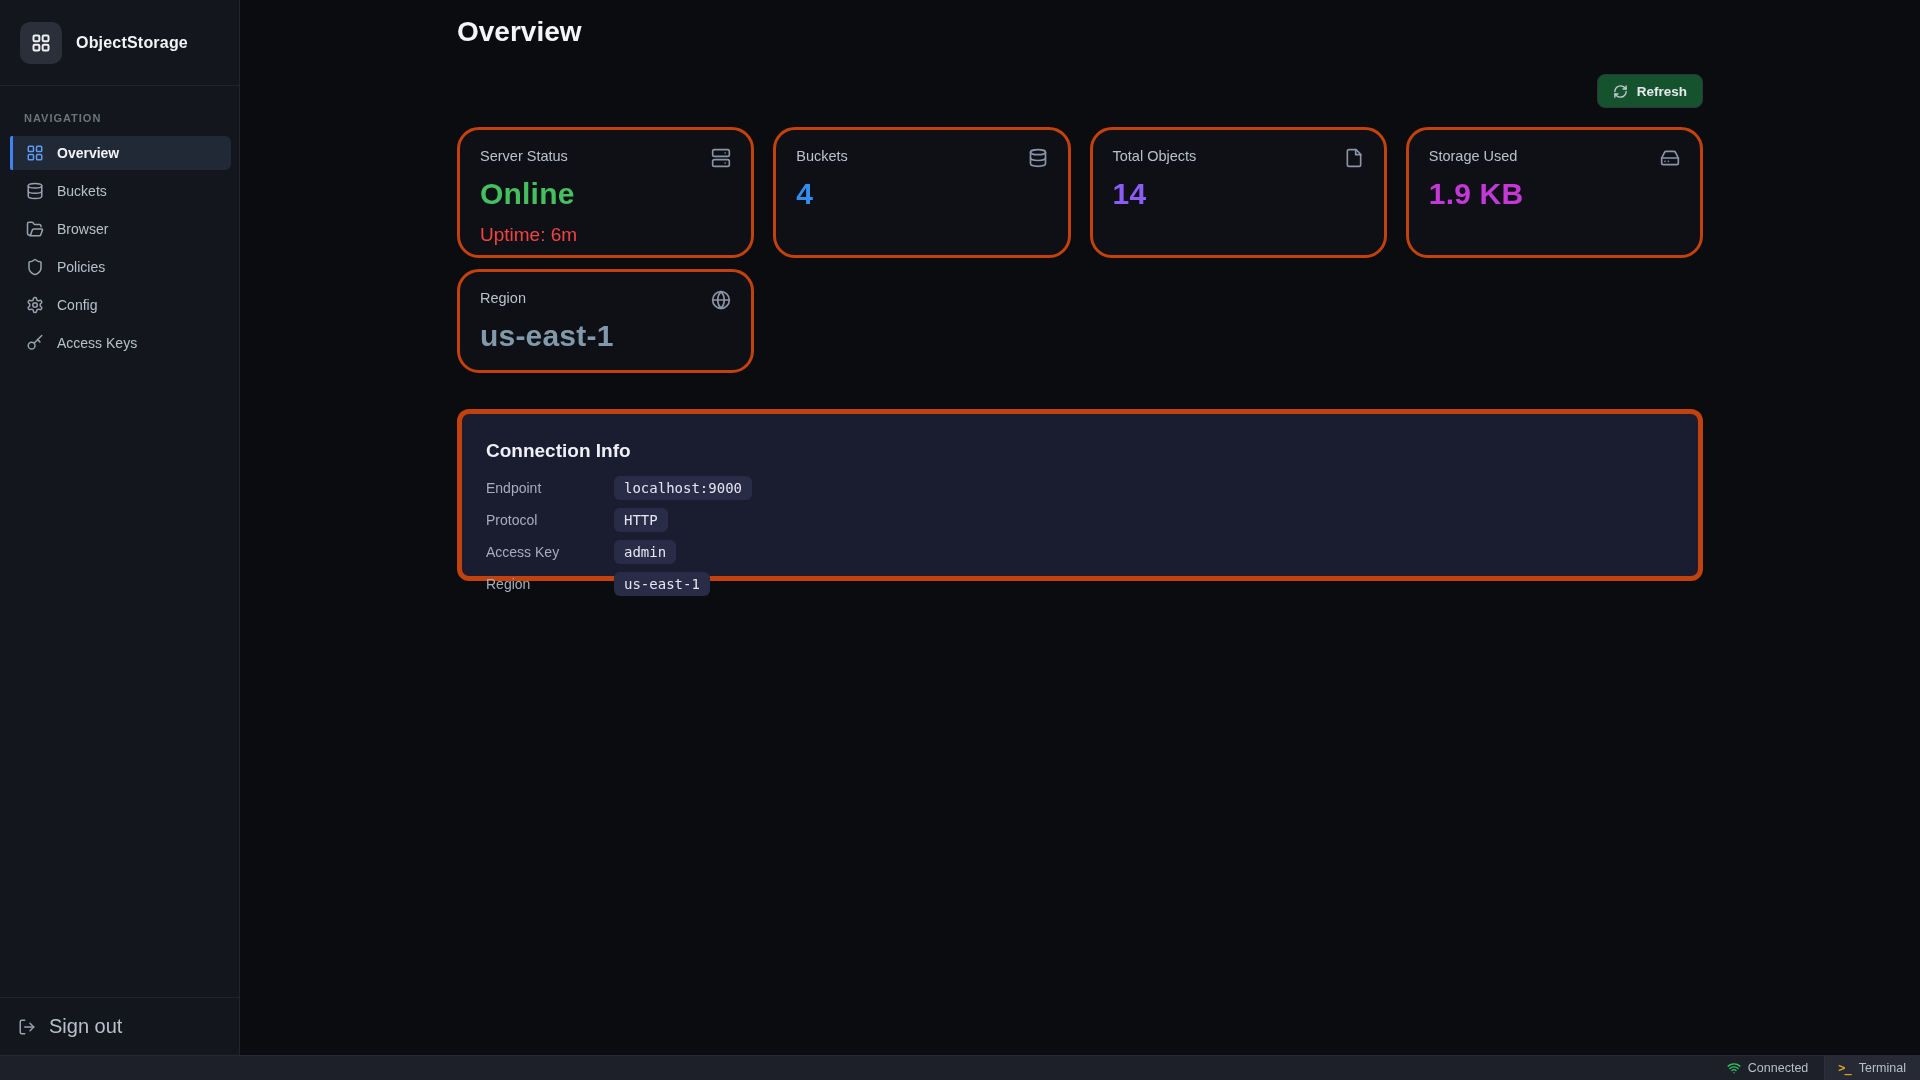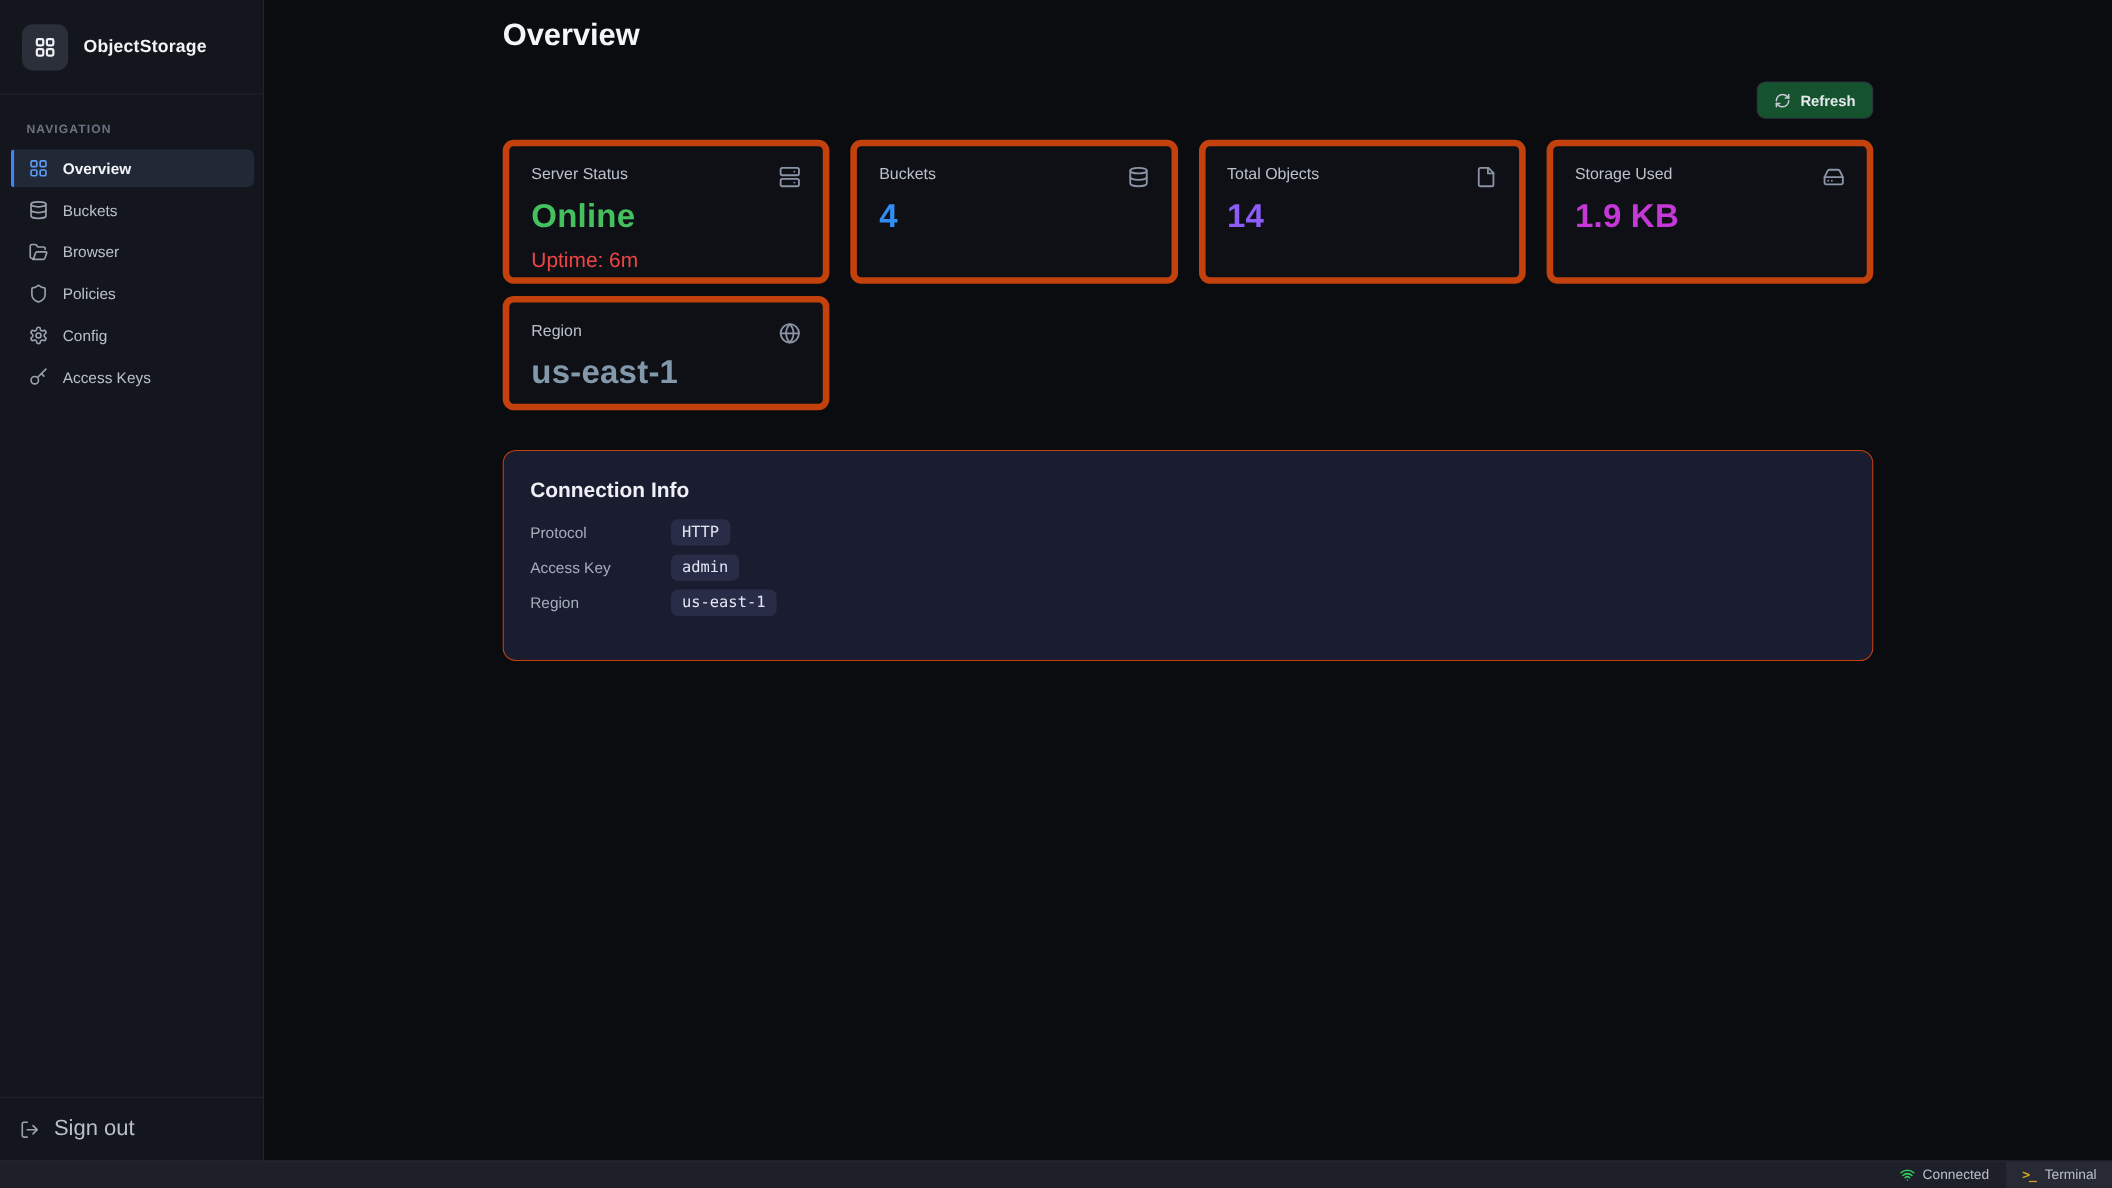--- a/index.html
+++ b/index.html
@@ -68,34 +68,34 @@
     background:#14532d; border:1px solid #2e3340; border-radius:8px;
     color:#e7e9ee; font-size:13.5px; font-weight:600; cursor:pointer;
     font-family:inherit;
   }
   .refresh-btn .nav-ico { color:#c6cbd4; }
 
   .stats-row { display:grid; grid-template-columns:repeat(4,1fr); gap:19px; }
   .stats-row.r1 { margin-top:19px; }
   .stats-row.r2 { margin-top:11px; }
   .stat-card {
-    background:#0e1015; border:6px solid #c2410c; border-radius:10px;
+    background:#0e1015; border:3px solid #c2410c; border-radius:22px;
     padding:18px 20px;
   }
   .stats-row.r1 .stat-card { height:131px; }
   .stats-row.r2 .stat-card { height:104px; }
   .stat-head { display:flex; justify-content:space-between; align-items:flex-start; }
   .stat-label { font-size:14.5px; color:#b9c1cc; }
   .stat-ico { color:#8a94a6; }
   .stat-value { font-size:30px; font-weight:700; margin-top:9px; letter-spacing:.2px; }
   .stat-sub { font-size:19px; color:#ef4444; margin-top:13px; }
 
   .conn-panel {
-    margin-top:36px; background:#1a1d30; border:1px solid #c2410c;
-    border-radius:12px; padding:26px 24px 24px; height:192px;
+    margin-top:36px; background:#1a1d30; border:5px solid #c2410c;
+    border-radius:12px; padding:26px 24px 24px; height:172px;
   }
   .conn-title { font-size:19px; font-weight:700; color:#eef0f6; }
   .conn-rows { margin-top:10px; }
   .conn-row { display:flex; align-items:center; height:32px; }
   .conn-label { width:128px; font-size:14px; color:#a6adbd; }
   .conn-chip {
     font-family:"DejaVu Sans Mono","Liberation Mono",monospace;
     font-size:14px; color:#e3e6f4; background:#282c46;
     padding:4px 10px; border-radius:6px;
   }
@@ -299,20 +299,24 @@
           </span>
     </div>
     <div class="stat-value" style="color: rgb(130, 153, 171);">us-east-1</div>
 
   </div>
     </div>
 
   <section class="conn-panel">
     <div class="conn-title">Connection Info</div>
     <div class="conn-rows" id="conn-rows">
+        <div class="conn-row">
+    <span class="conn-label">Endpoint</span>
+    <span class="conn-chip">localhost:9000</span>
+  </div>
         <div class="conn-row">
     <span class="conn-label">Protocol</span>
     <span class="conn-chip">HTTP</span>
   </div>
         <div class="conn-row">
     <span class="conn-label">Access Key</span>
     <span class="conn-chip">admin</span>
   </div>
         <div class="conn-row">
     <span class="conn-label">Region</span>

